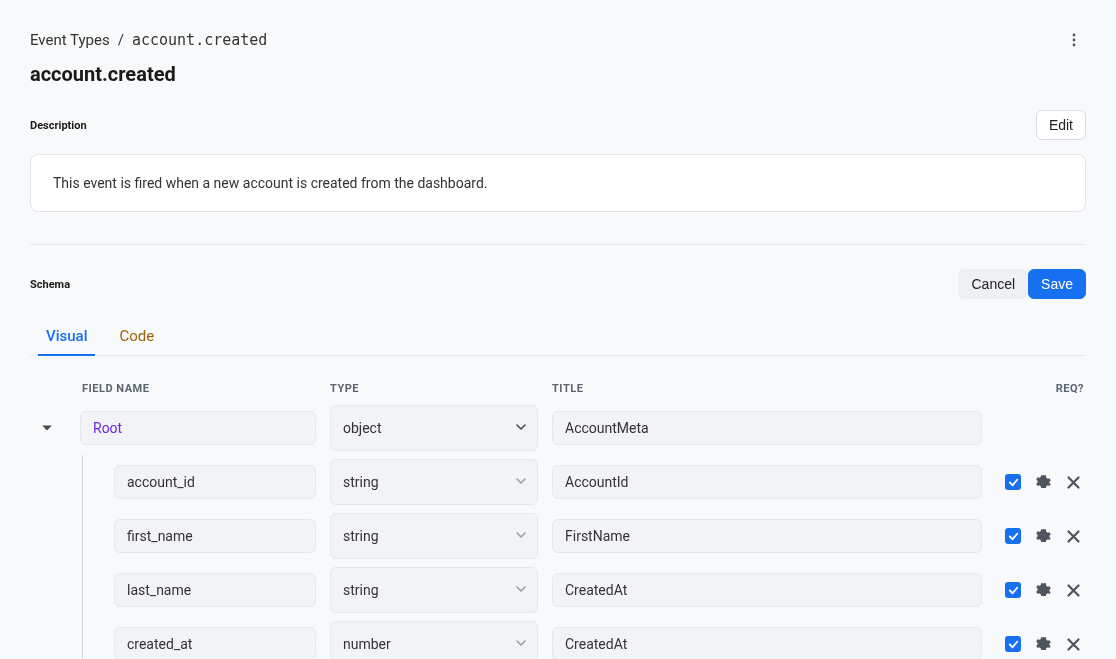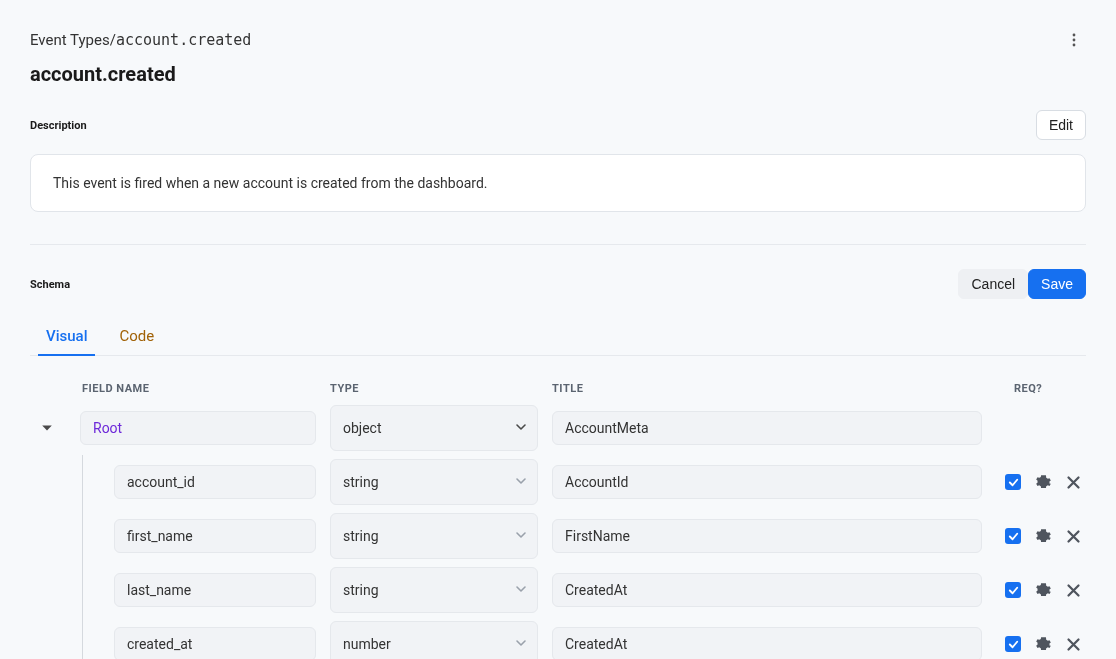--- a/index.html
+++ b/index.html
@@ -9,21 +9,21 @@
     color: #1a1a1a;
     font-size: 14px;
     width: 1116px;
     height: 659px;
     overflow: hidden;
   }
   .page { padding: 28px 30px 0 30px; }
 
   
   .breadcrumb-row { display: flex; align-items: center; justify-content: space-between; margin-bottom: 10px; }
-  .breadcrumb { display: flex; align-items: center; font-size: 15px; color: #333; }
+  .breadcrumb { display: flex; align-items: center; gap: 8px; font-size: 15px; color: #333; }
   .breadcrumb .code { font-family: ui-monospace, Menlo, Consolas, monospace; font-size: 15px; color: #333; }
   .kebab { width: 24px; height: 24px; display:flex; align-items:center; justify-content:center; cursor:pointer; border-radius:4px; }
   .kebab svg { width:16px; height:16px; fill:#555; }
 
   h1.page-title { font-size: 20px; font-weight: 700; margin-bottom: 24px; }
 
   .section-row { display:flex; align-items:center; justify-content:space-between; margin-bottom:14px; }
   .section-heading { font-size: 11px; font-weight: 700; }
 
   .btn { border:1px solid #d8dde3; background:#fff; padding:6px 12px; border-radius:6px; font-size:14px; cursor:pointer; color:#222; font-weight:500; }
@@ -43,21 +43,21 @@
   .tab.active { color:#1670f0; font-weight:500; }
   .tab.active::after { content:""; position:absolute; left:-6px; right:-6px; bottom:-1px; height:2px; background:#1670f0; }
 
   
   .schema-table { margin-top:20px; }
   .thead-row { display:grid; grid-template-columns: 34px 266px 222px 446px 86px; align-items:center; padding:6px 0 10px 0; }
   .th { font-size:11px; font-weight:700; letter-spacing:.5px; color:#5b6470; text-transform:uppercase; }
   .th.field { grid-column:2; padding-left:18px;}
   .th.type { grid-column:3; }
   .th.title { grid-column:4; }
-  .th.req  { grid-column:5; text-align:left; padding-left:16px; }
+  .th.req  { grid-column:5; text-align:right; padding-left:16px; }
 
   .row { display:grid; grid-template-columns: 34px 266px 222px 446px 30px 30px 30px; align-items:center; column-gap:0; margin-bottom:8px; }
   .row .arrow { grid-column:1; display:flex; justify-content:center; }
   .arrow svg { width:12px; height:12px; fill:#4a4a4a; }
 
   .field-wrap { grid-column:2; position:relative; }
   .input-like { height:34px; border:1px solid #e5e8ec; background:#f1f3f6; border-radius:6px; padding:0 12px; font-size:14px; color:#333; display:flex; align-items:center; }
   .input-readonly { color:#6d28d9; background:#f1f3f6; }
   .field-wrap .input-like { margin-left:0; }
   .field-wrap.child .input-like { margin-left:50px; width:calc(100% - 64px); }

